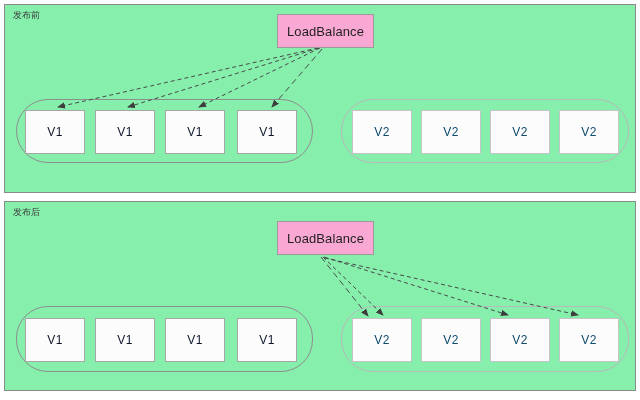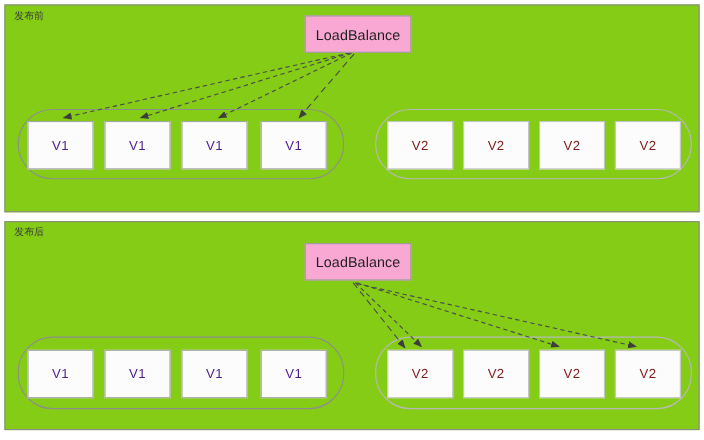--- a/index.html
+++ b/index.html
@@ -15,21 +15,21 @@
     font-family: "Liberation Sans", "DejaVu Sans", sans-serif;
     overflow: hidden;
   }
 
   
   .panel {
     position: absolute;
     left: 4px;
     width: 632px;
     border: 1px solid #8a8a8a;
-    background: #84cc16;
+    background: #86efac;
     box-sizing: border-box;
   }
   #panel-before { top: 4px;   height: 189px; }
   #panel-after  { top: 201px; height: 190px; }
 
   .panel-label {
     position: absolute;
     left: 8px;
     top: 5px;
     font-size: 9px;
@@ -81,25 +81,25 @@
     box-sizing: border-box;
     display: flex;
     align-items: center;
     justify-content: center;
     font-size: 12px;
     background: #fcfcfc;
     letter-spacing: 0.3px;
   }
   .node.v1 {
     border: 1px solid #a6a6a6;
-    color: #4c1d95;
+    color: #0f172a;
   }
   .node.v2 {
     border: 1px solid #c4c4c4;
-    color: #7f1d1d;
+    color: #0c4a6e;
   }
 
   
   #arrows {
     position: absolute;
     left: 0;
     top: 0;
     width: 640px;
     height: 400px;
     pointer-events: none;

